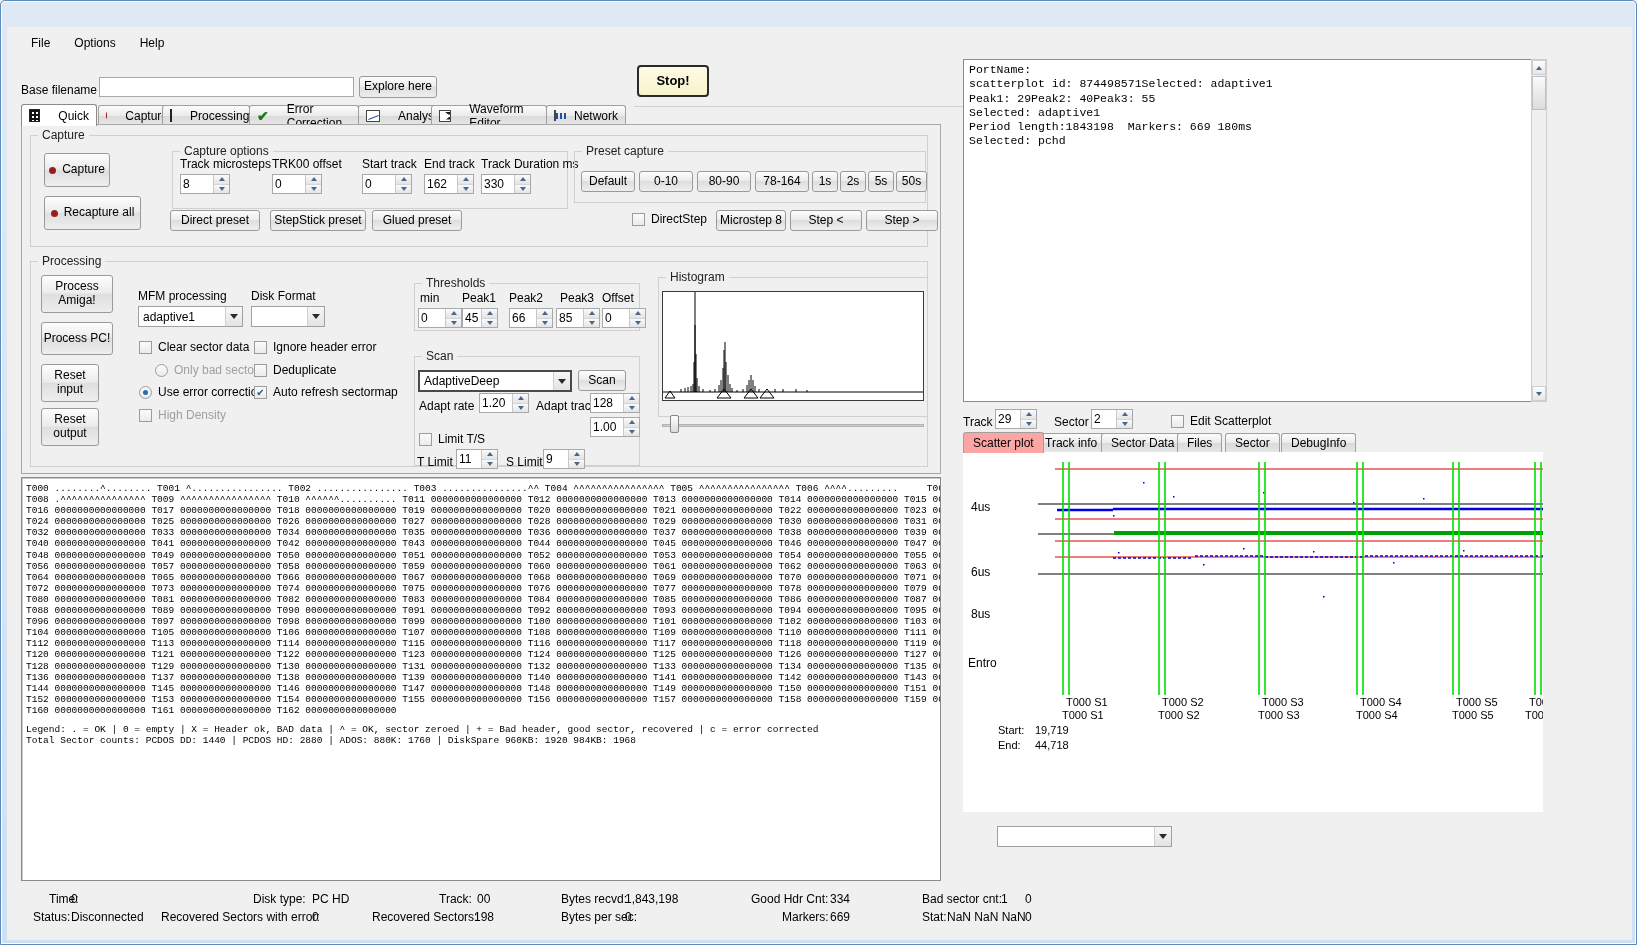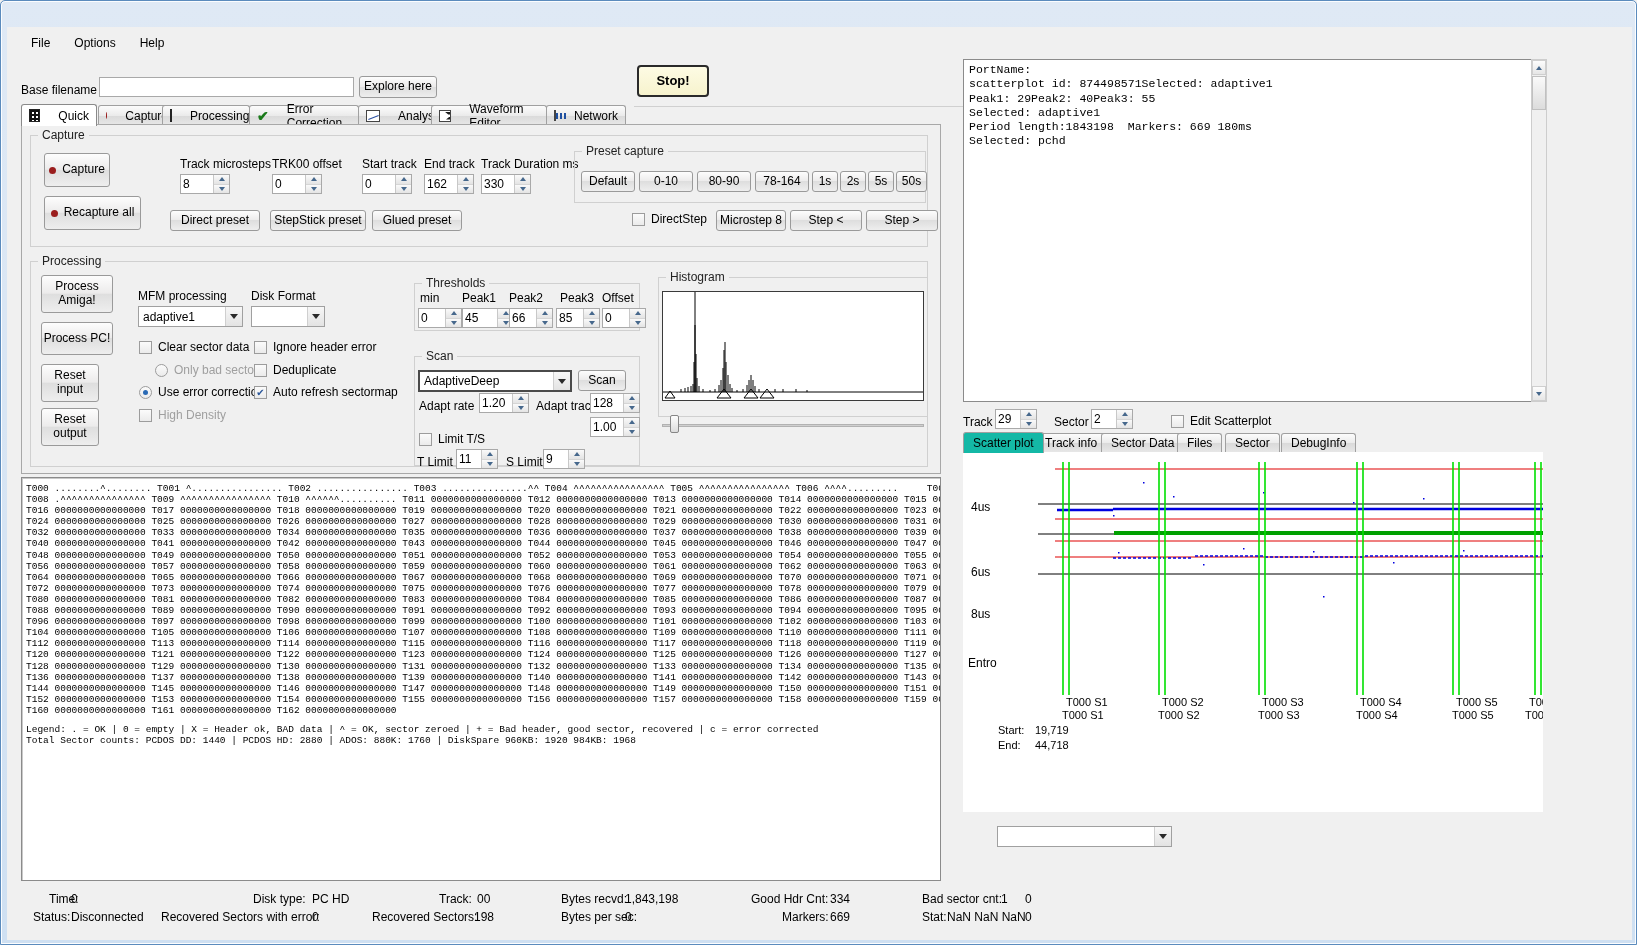--- a/index.html
+++ b/index.html
@@ -206,21 +206,21 @@
     background:linear-gradient(to bottom,#fafafa,#dcdcdc); border:1px solid #c0c0c0;
   }
 
   .rtabstrip { position:absolute; left:956px; top:405px; width:580px; height:21px; }
   .rtab {
     position:absolute; top:1px; height:19px; padding:0 9px;
     background:linear-gradient(to bottom,#fcfcfc,#ebebeb 50%,#dadada 52%,#e7e7e7);
     border:1px solid #a0a0a0; border-bottom:none; border-radius:3px 3px 0 0;
     display:flex; align-items:center; font-size:12px;
   }
-  .rtab.sel { top:0; height:21px; background:#14b8a6; z-index:3; }
+  .rtab.sel { top:0; height:21px; background:#fca5a5; z-index:3; }
 
   .scatter {
     position:absolute; left:956px; top:425px; width:580px; height:360px;
     background:#fff; overflow:hidden;
   }
   .bottomcombo { position:absolute; left:990px; top:799px; width:175px; height:21px; }
 
   
   .statusbar { position:absolute; left:0; top:860px; width:1625px; height:53px; background:#f0f0f0; }
   .st { position:absolute; font-size:12px; white-space:nowrap; }
@@ -284,20 +284,23 @@
       </div>
       <div class="btn" style="position:absolute;left:22px;top:28px;width:66px;height:34px;gap:6px;">
         <span class="ic ic-dot"></span>
         <span>Capture</span>
       </div>
       <div class="btn" style="position:absolute;left:22px;top:71px;width:97px;height:34px;gap:6px;">
         <span class="ic ic-dot"></span>
         <span>Recapture all</span>
       </div>
 
+      <div class="gb" style="left:150px;top:26px;width:396px;height:58px;">
+        <div class="gb-t">Capture options</div>
+      </div>
 
       <div class="lbl" style="left:158px;top:32px;">Track microsteps</div>
       <div class="spin" style="left:158px;top:49px;width:50px;">
         <input value="8" style="">
         <div class="arrows">
             <div>
               <i class="ar-u"></i>
             </div>
             <div>
               <i class="ar-d"></i>
@@ -442,21 +445,21 @@
         <div class="arrows">
             <div>
               <i class="ar-u"></i>
             </div>
             <div>
               <i class="ar-d"></i>
             </div>
           </div>
       </div>
       <div class="lbl" style="left:440px;top:166px;">Peak1</div>
-      <div class="spin" style="left:440px;top:183px;width:52px;">
+      <div class="spin" style="left:440px;top:183px;width:36px;">
         <input value="45" style="">
         <div class="arrows">
             <div>
               <i class="ar-u"></i>
             </div>
             <div>
               <i class="ar-d"></i>
             </div>
           </div>
       </div>

